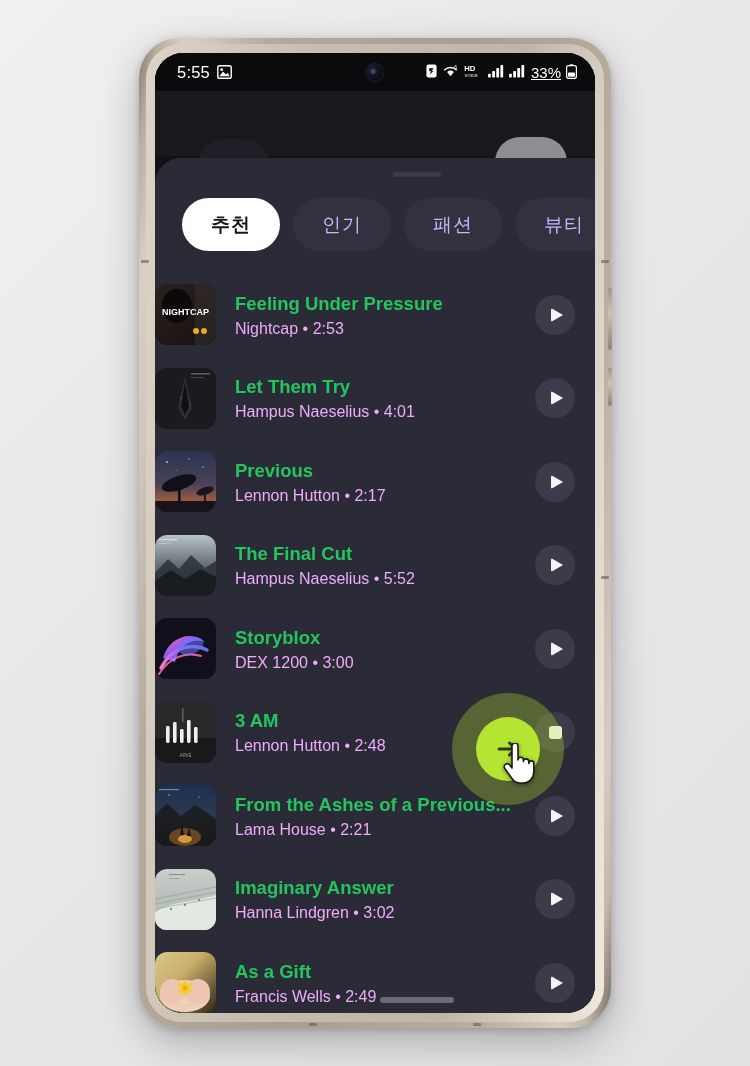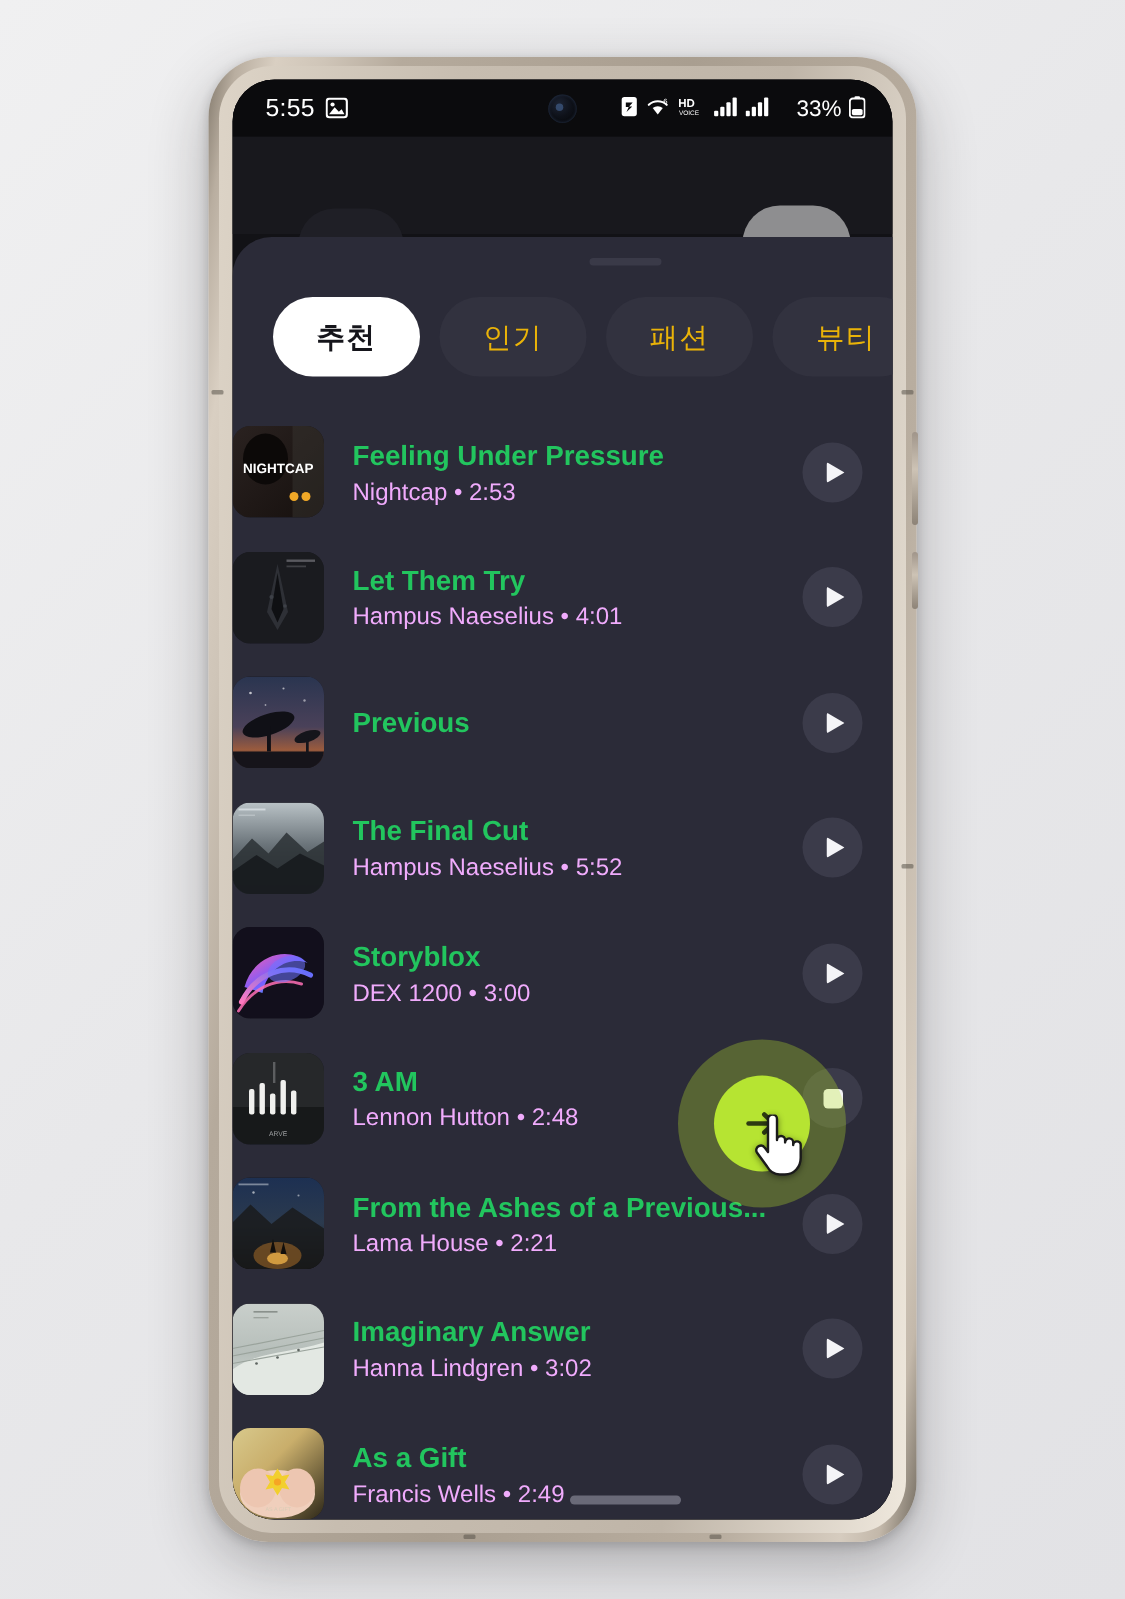--- a/index.html
+++ b/index.html
@@ -167,21 +167,21 @@
     gap: 13px;
     padding-left: 27px;
     box-sizing: border-box;
   }
   .tab {
     flex: 0 0 auto;
     min-width: 98px;
     height: 53px;
     border-radius: 27px;
     background: #32323f;
-    color: #eab308;
+    color: #c4b5fd;
     display: flex;
     align-items: center;
     justify-content: center;
     font-size: 19px;
     letter-spacing: 1px;
     box-sizing: border-box;
   }
   .tab.active {
     background: #ffffff;
     color: #15151b;
@@ -362,21 +362,21 @@
             </svg>
           </span>
           <span class="sb-ico">
             <svg width="16" height="14" viewBox="0 0 17 15">
               <rect x="0" y="10.5" width="3" height="4" rx="0.8" fill="#fff"></rect>
               <rect x="4.4" y="7.6" width="3" height="6.9" rx="0.8" fill="#fff"></rect>
               <rect x="8.8" y="4.4" width="3" height="10.1" rx="0.8" fill="#fff"></rect>
               <rect x="13.2" y="1" width="3" height="13.5" rx="0.8" fill="#fff"></rect>
             </svg>
           </span>
-          <span style="margin-left:13px;">33%</span>
+          <span style="margin-left:1px;text-decoration:underline;">33%</span>
           <span class="sb-ico">
             <svg width="11" height="15" viewBox="0 0 12 16">
               <rect x="0.6" y="1.6" width="10.8" height="13.8" rx="2.2" fill="none" stroke="#fff" stroke-width="1.4"></rect>
               <rect x="4" y="0" width="4" height="2" rx="0.8" fill="#fff"></rect>
               <rect x="2.1" y="9.2" width="7.8" height="4.6" rx="1.2" fill="#fff"></rect>
             </svg>
           </span>
         </div>
       </div>
       <div id="camera-punch"></div>
@@ -466,20 +466,21 @@
                   <circle cx="22" cy="19" r="0.6" fill="#fff" opacity=".5"></circle>
                 <ellipse cx="24" cy="32" rx="18" ry="7" fill="#101016" transform="rotate(-18 24 32)"></ellipse>
                 <rect x="23" y="33" width="2.6" height="17" fill="#101016"></rect>
                 <ellipse cx="50" cy="40" rx="9" ry="3.6" fill="#15151b" transform="rotate(-18 50 40)"></ellipse>
                 <rect x="49" y="41" width="1.8" height="11" fill="#15151b"></rect>
                 <rect x="0" y="50" width="61" height="11" fill="#16141a"></rect>
               </svg>
             </div>
             <div class="meta">
               <div class="title">Previous</div>
+              <div class="sub">Lennon Hutton • 2:17</div>
             </div>
             <div class="play-btn">
                 <div class="play-tri"></div>
               </div>
           </div>
 
           <div class="track">
             <div class="art">
               <svg viewBox="0 0 61 61">
                 <defs>

